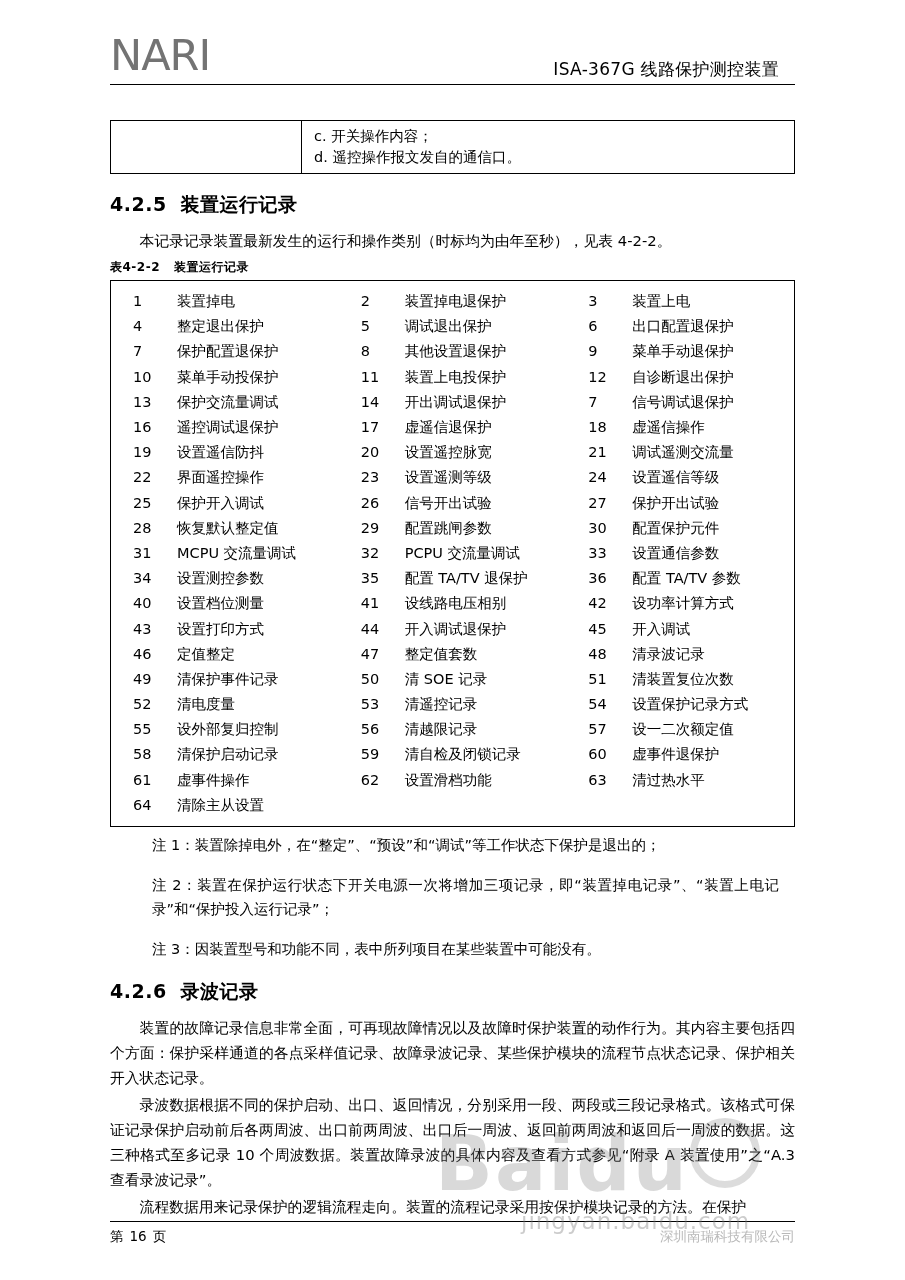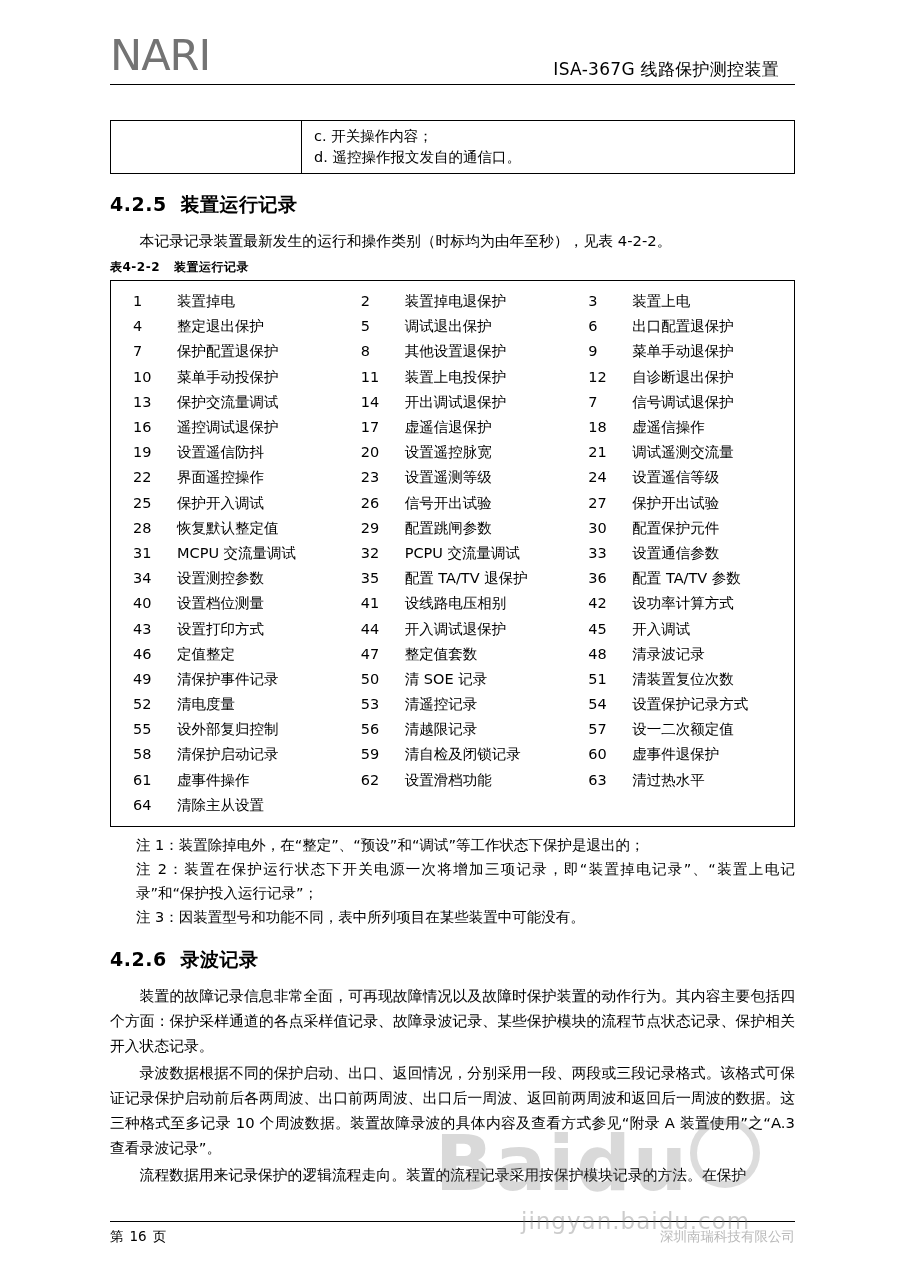--- a/index.html
+++ b/index.html
@@ -125,21 +125,21 @@
     text-align: left;
   }
   .rec-lbl {
     flex: 1;
   }
 
   
   .note {
     font-size: 14.5px;
     line-height: 24px;
-    margin: 0;
+    margin: 16px;
     padding-left: 26px;
     text-align: justify;
   }
   .note.first { margin-top: 6px; }
 
   
   .footer-rule {
     position: absolute;
     left: 110px;
     right: 110px;

